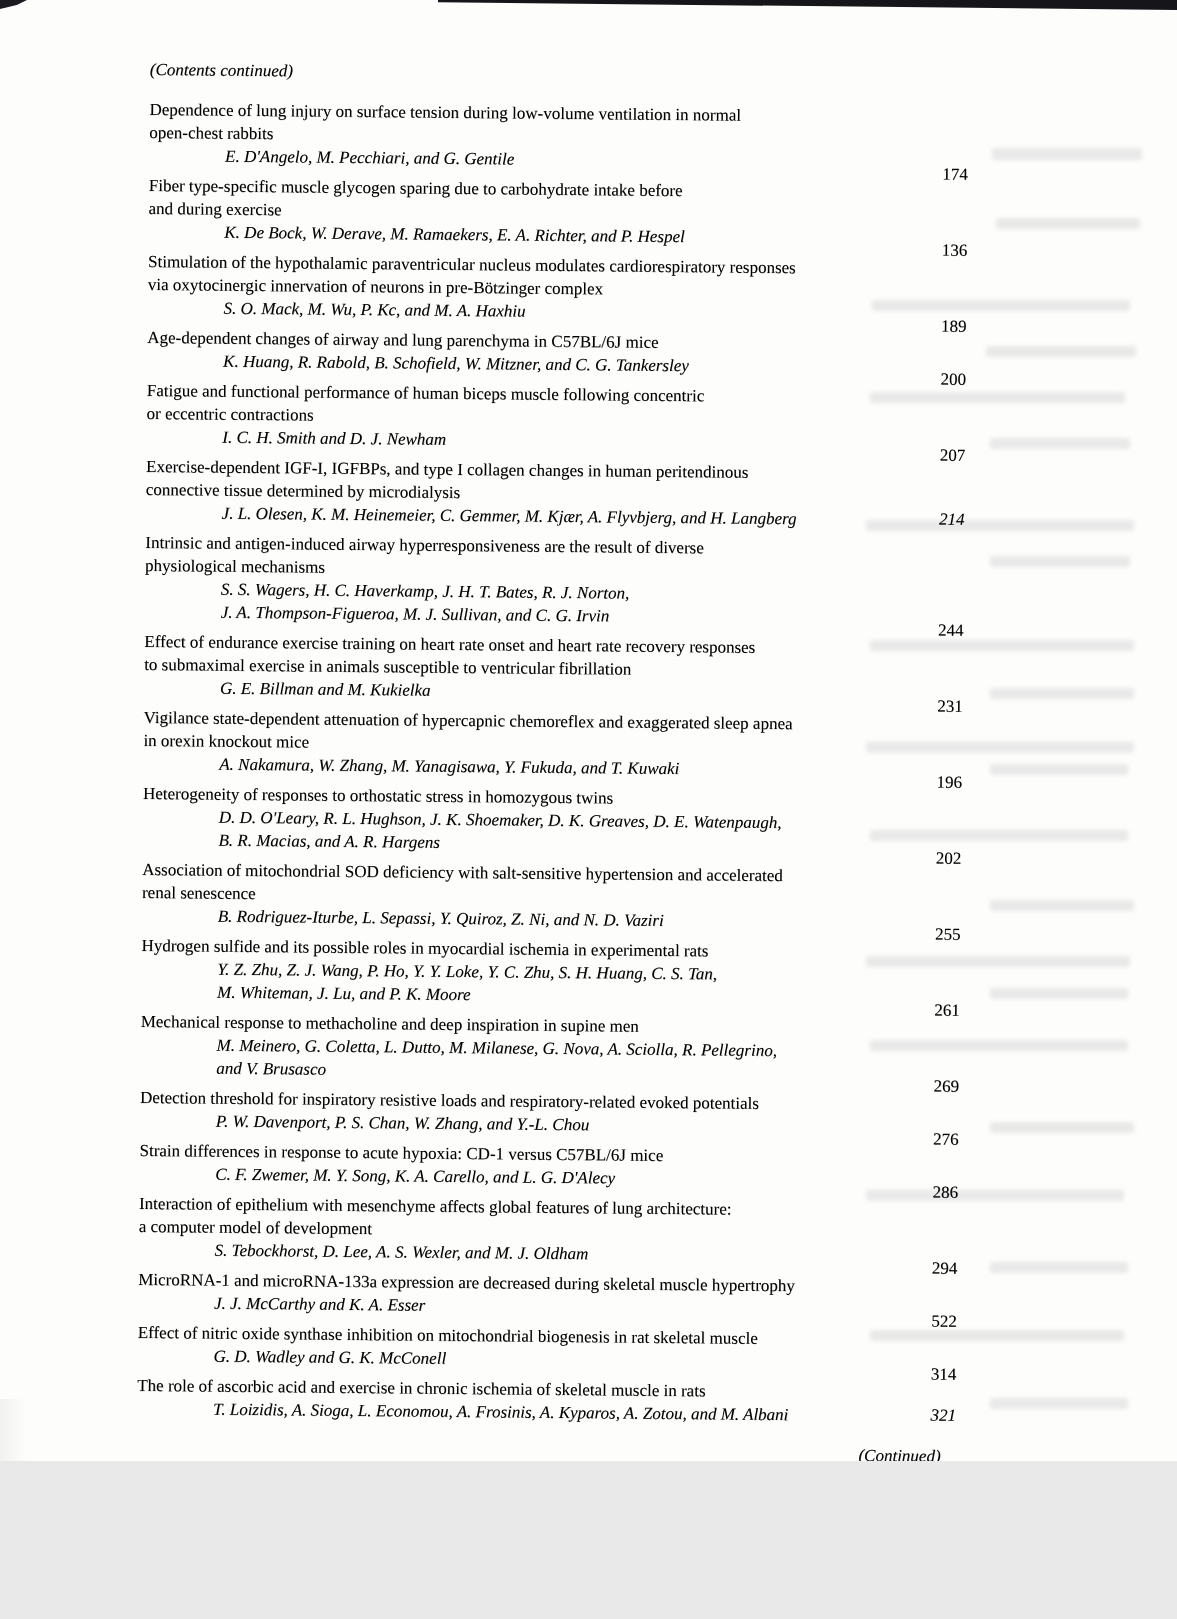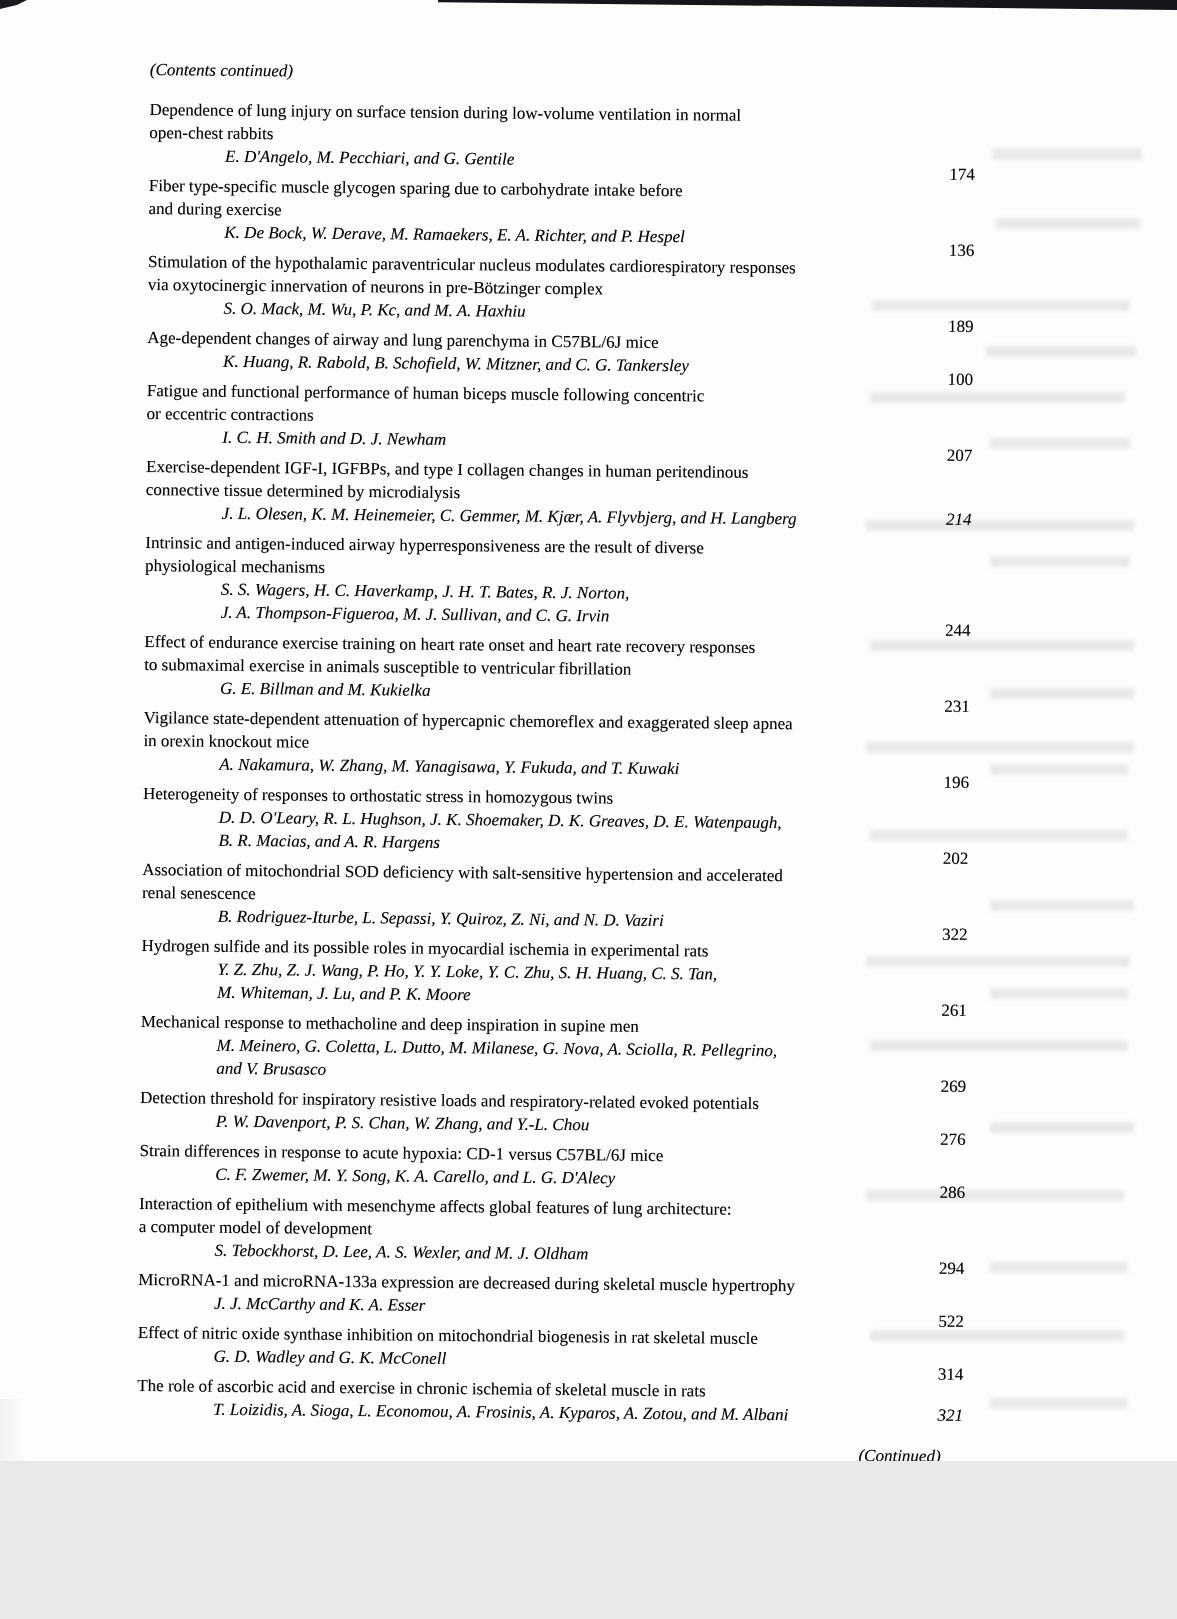--- a/index.html
+++ b/index.html
@@ -63,21 +63,21 @@
     max-width: 770px;
   }
   .entry .authors {
     white-space: pre-line;
     font-style: italic;
     margin-left: 76px;
     max-width: 670px;
   }
   .entry .page-num {
     position: absolute;
-    right: 6px;
+    right: 13px;
     bottom: -11px;
     font-style: normal;
   }
   .entry.page-inline .page-num {
     bottom: 1px;
     font-style: italic;
   }
   .toc-footer {
     font-style: italic;
     text-align: right;
@@ -141,21 +141,21 @@
     <div class="entry">
       <div class="title">Stimulation of the hypothalamic paraventricular nucleus modulates cardiorespiratory responses
 via oxytocinergic innervation of neurons in pre-Bötzinger complex</div>
       <div class="authors">S. O. Mack, M. Wu, P. Kc, and M. A. Haxhiu</div>
       <div class="page-num">189</div>
     </div>
 
     <div class="entry">
       <div class="title">Age-dependent changes of airway and lung parenchyma in C57BL/6J mice</div>
       <div class="authors">K. Huang, R. Rabold, B. Schofield, W. Mitzner, and C. G. Tankersley</div>
-      <div class="page-num">100</div>
+      <div class="page-num">200</div>
     </div>
 
     <div class="entry">
       <div class="title">Fatigue and functional performance of human biceps muscle following concentric
 or eccentric contractions</div>
       <div class="authors">I. C. H. Smith and D. J. Newham</div>
       <div class="page-num">207</div>
     </div>
 
     <div class="entry page-inline">
@@ -191,21 +191,21 @@
       <div class="title">Heterogeneity of responses to orthostatic stress in homozygous twins</div>
       <div class="authors">D. D. O'Leary, R. L. Hughson, J. K. Shoemaker, D. K. Greaves, D. E. Watenpaugh,
 B. R. Macias, and A. R. Hargens</div>
       <div class="page-num">202</div>
     </div>
 
     <div class="entry">
       <div class="title">Association of mitochondrial SOD deficiency with salt-sensitive hypertension and accelerated
 renal senescence</div>
       <div class="authors">B. Rodriguez-Iturbe, L. Sepassi, Y. Quiroz, Z. Ni, and N. D. Vaziri</div>
-      <div class="page-num">322</div>
+      <div class="page-num">255</div>
     </div>
 
     <div class="entry">
       <div class="title">Hydrogen sulfide and its possible roles in myocardial ischemia in experimental rats</div>
       <div class="authors">Y. Z. Zhu, Z. J. Wang, P. Ho, Y. Y. Loke, Y. C. Zhu, S. H. Huang, C. S. Tan,
 M. Whiteman, J. Lu, and P. K. Moore</div>
       <div class="page-num">261</div>
     </div>
 
     <div class="entry">

